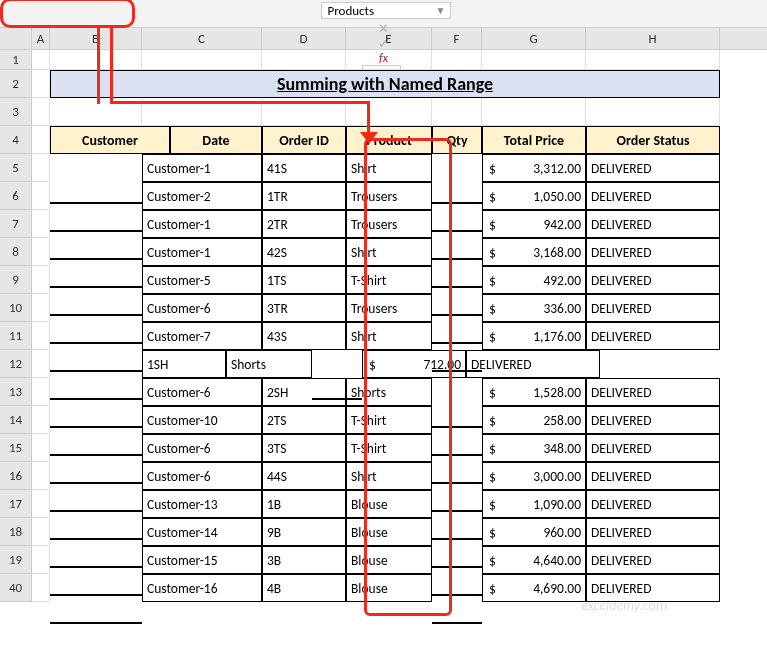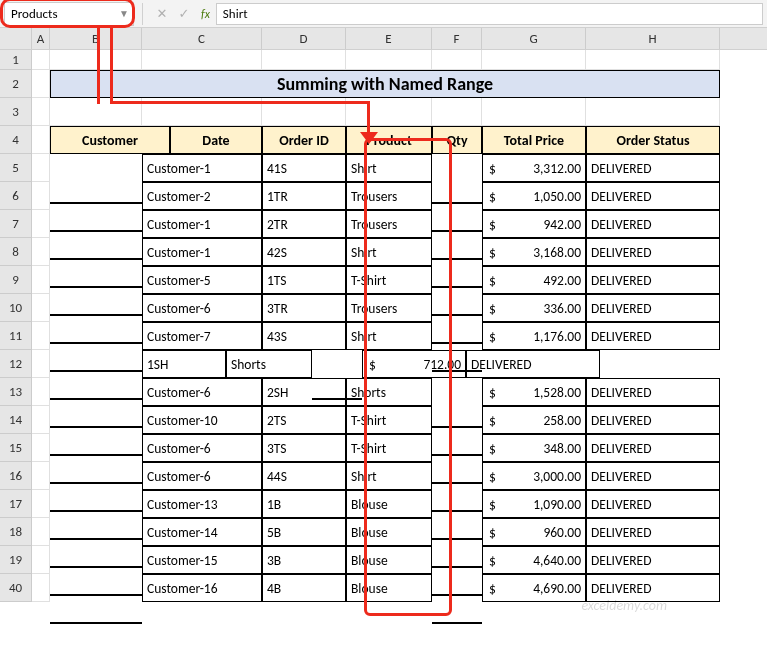--- a/index.html
+++ b/index.html
@@ -12,20 +12,21 @@
   overflow: hidden;
   position: relative;
 }
 
 .formula-bar {
   display: flex;
   align-items: center;
   height: 28px;
   border-bottom: 1px solid #d0d0d0;
   background: #f3f3f3;
+  flex-direction: column;
 }
 .name-box {
   width: 130px;
   height: 24px;
   background: #fff;
   border: 1px solid #ccc;
   margin: 2px 0 2px 4px;
   display: flex;
   align-items: center;
   justify-content: space-between;
@@ -44,21 +45,21 @@
 }
 .fb-btn {
   width: 22px;
   text-align: center;
   color: #b0b0b0;
   font-size: 13px;
 }
 .fx-label {
   font-style: italic;
   font-size: 12px;
-  color: #4d7c0f;
+  color: #b91c1c;
   margin: 0 6px;
 }
 .fb-input {
   flex: 1;
   background: #fff;
   height: 22px;
   border: 1px solid #ccc;
   padding: 0 6px;
   display: flex;
   align-items: center;
@@ -126,20 +127,21 @@
 .cw-G { width: 104px; }
 .cw-H { width: 134px; }
 
 .title-merged {
   width: 670px;
   background: #d9e1f2;
   font-weight: bold;
   font-size: 18px;
   justify-content: center;
   border: 1px solid #000;
+  text-decoration: underline;
 }
 
 .hdr-cell {
   background: #fff2cc;
   font-weight: bold;
   justify-content: center;
   border: 1px solid #000;
 }
 .data-cell {
   border: 1px solid #000;
@@ -468,21 +470,21 @@
         <div class="cell data-cell cw-G money">
           <span class="cur">$</span>
           <span class="amt">1,090.00</span>
         </div>
         <div class="cell data-cell cw-H ">DELIVERED</div>
       </div>
       <div class="row">
         <div class="cell cw-A"></div>
         <div class="cell data-cell cw-B num">3-Aug-22</div>
         <div class="cell data-cell cw-C ">Customer-14</div>
-        <div class="cell data-cell cw-D ">5B</div>
+        <div class="cell data-cell cw-D ">9B</div>
         <div class="cell data-cell cw-E ">Blouse</div>
         <div class="cell data-cell cw-F num">96</div>
         <div class="cell data-cell cw-G money">
           <span class="cur">$</span>
           <span class="amt">960.00</span>
         </div>
         <div class="cell data-cell cw-H ">DELIVERED</div>
       </div>
       <div class="row">
         <div class="cell cw-A"></div>

